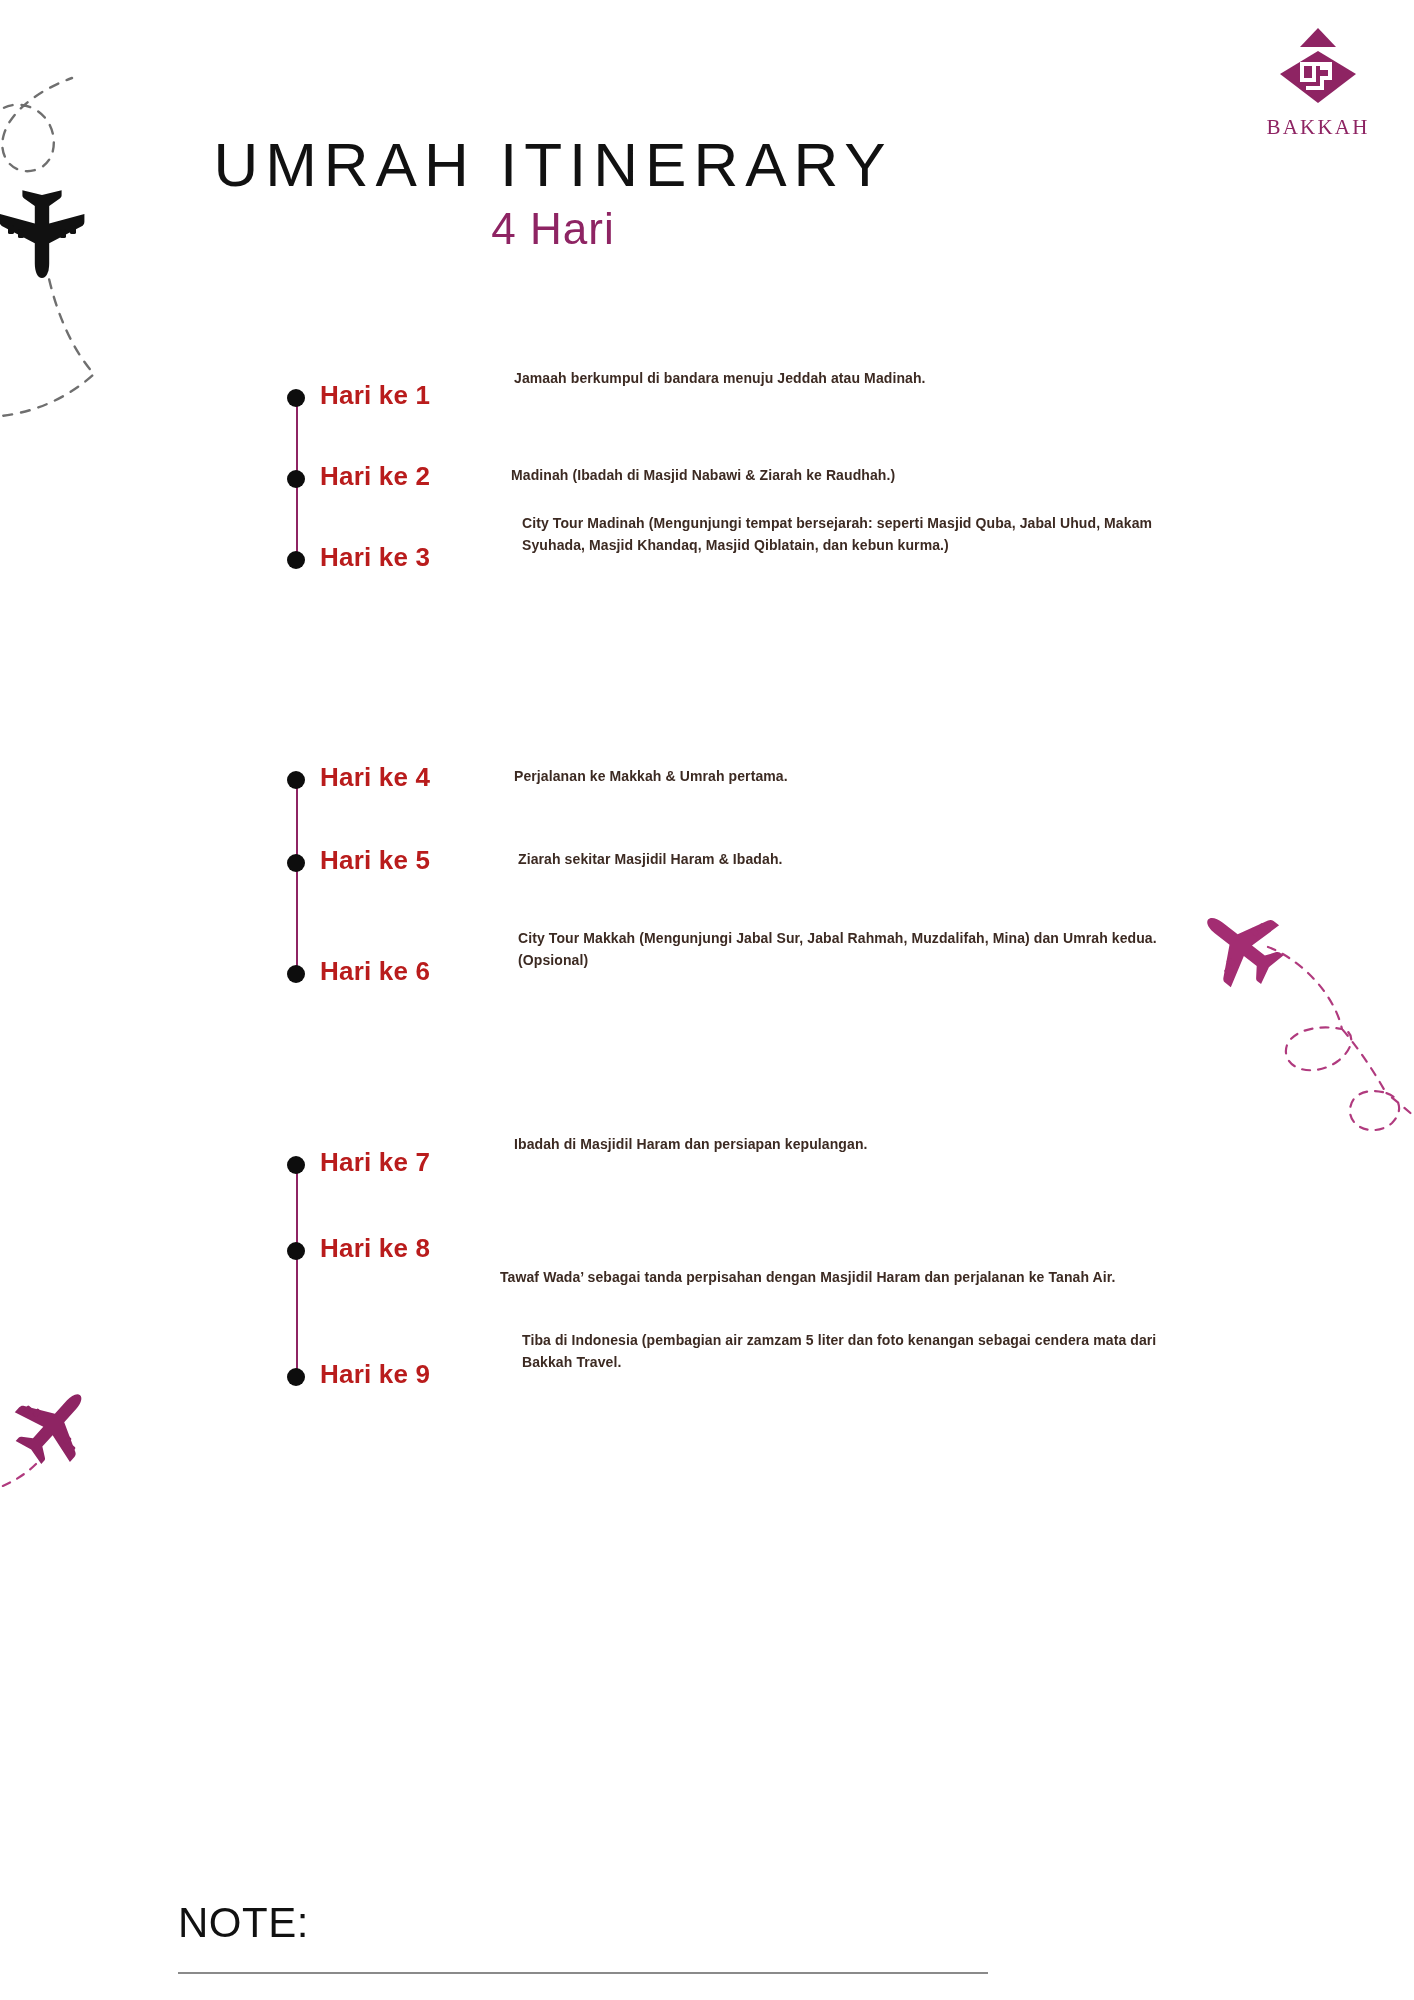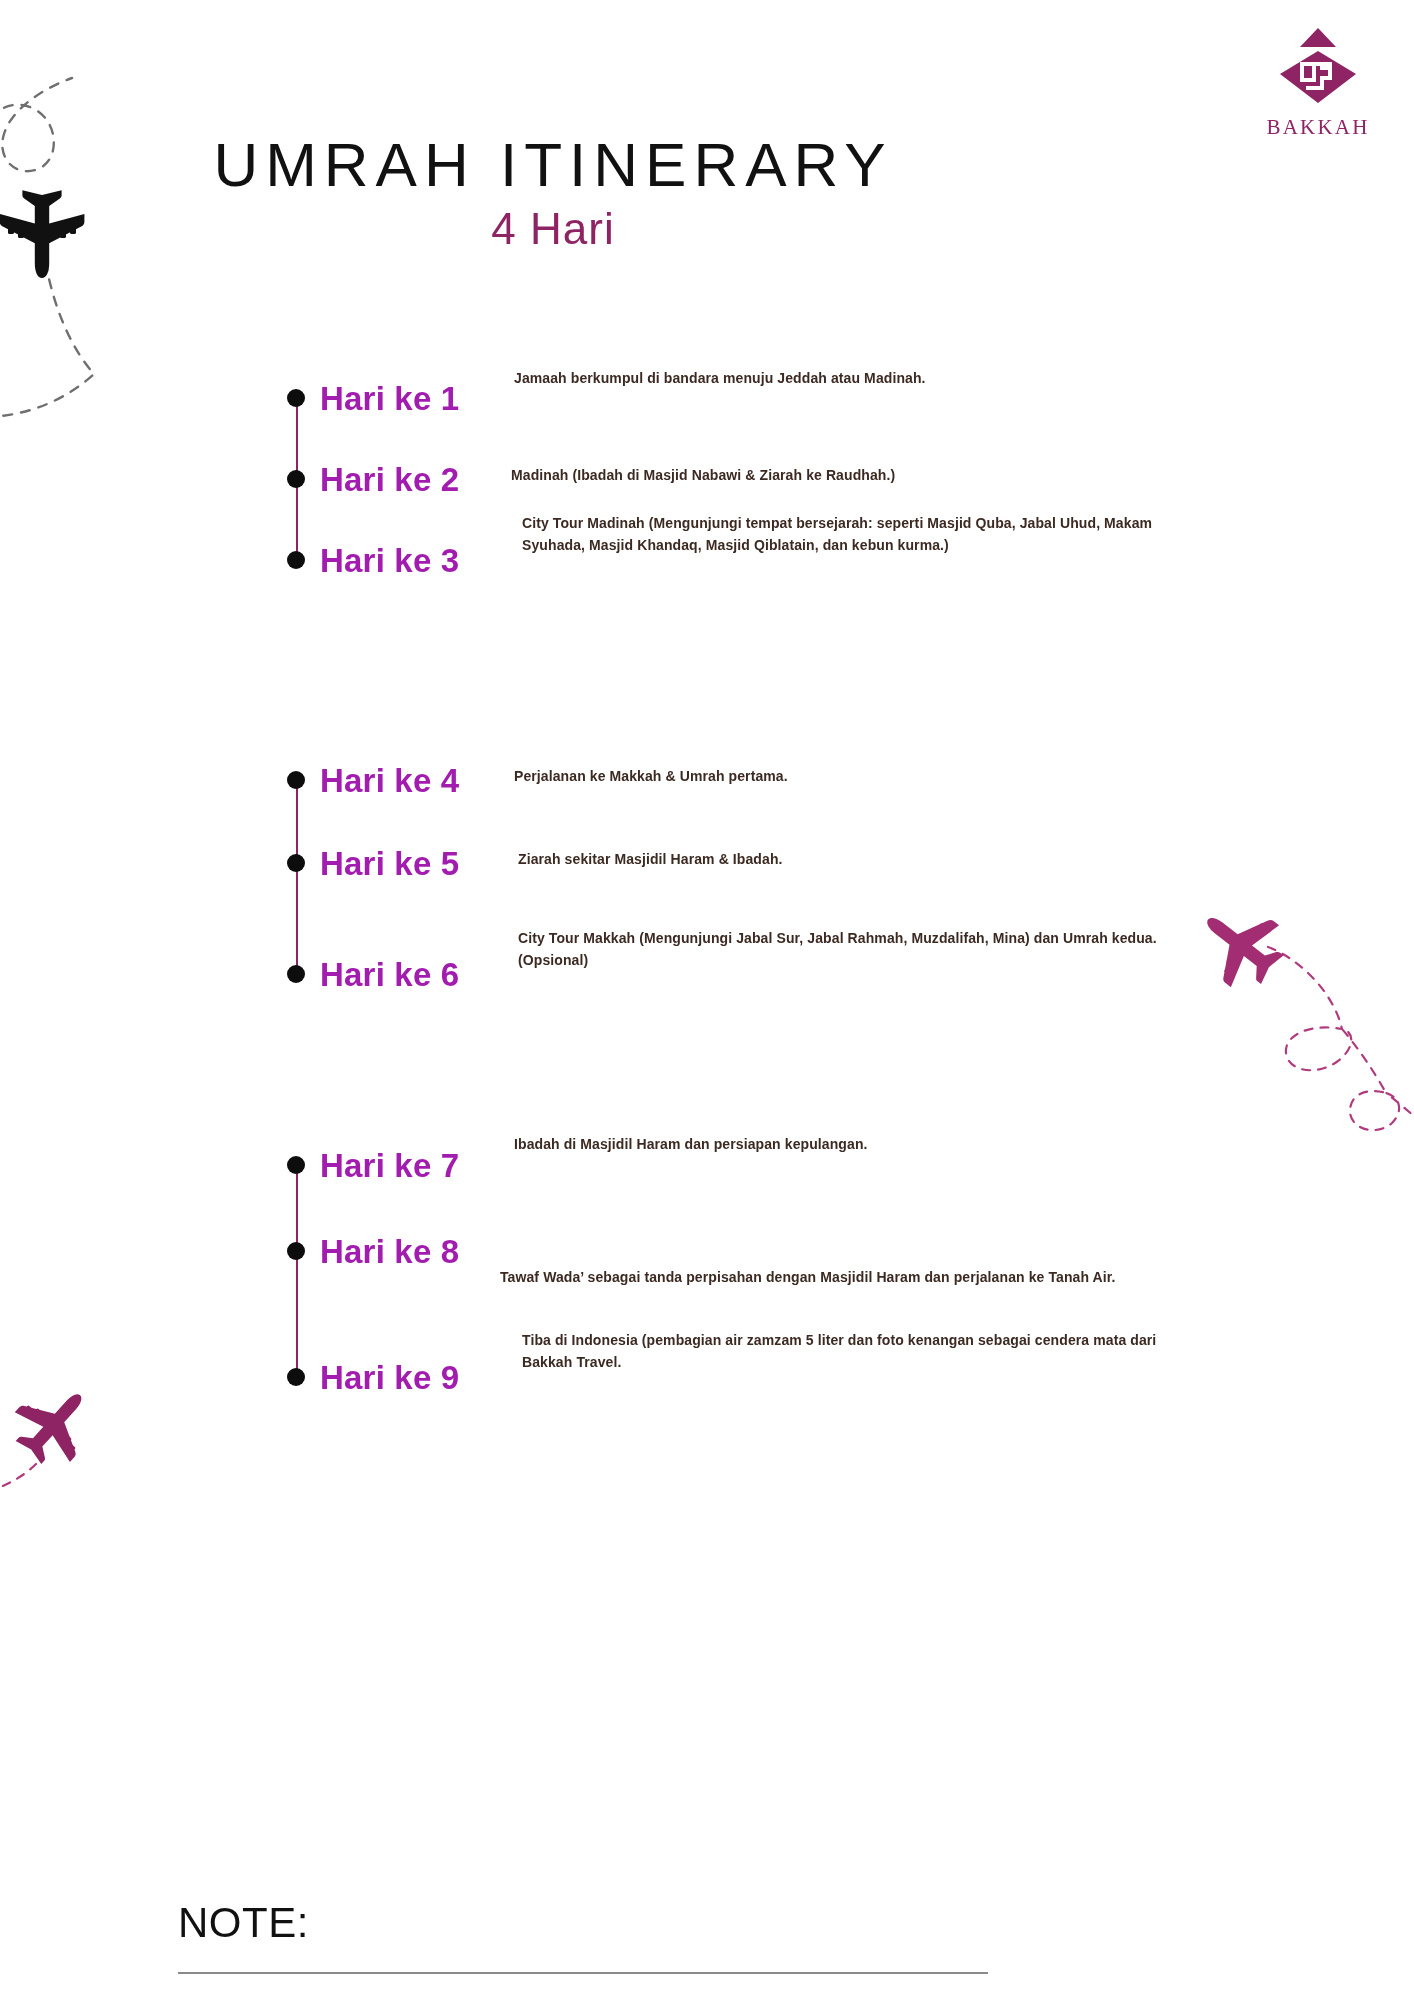--- a/index.html
+++ b/index.html
@@ -105,23 +105,23 @@
     top: -9px;
     width: 18px;
     height: 18px;
     border-radius: 50%;
     background: #0d0d0d;
   }
   .tl-day {
     position: absolute;
     left: 28px;
     top: -18px;
-    font-size: 33px;
+    font-size: 26px;
     font-weight: bold;
-    color: #a21caf;
+    color: #b91c1c;
     letter-spacing: 0.2px;
     white-space: nowrap;
   }
   .tl-desc {
     position: absolute;
     left: 222px;
     font-size: 14px;
     font-weight: bold;
     color: #3C2A22;
     line-height: 1.55;

